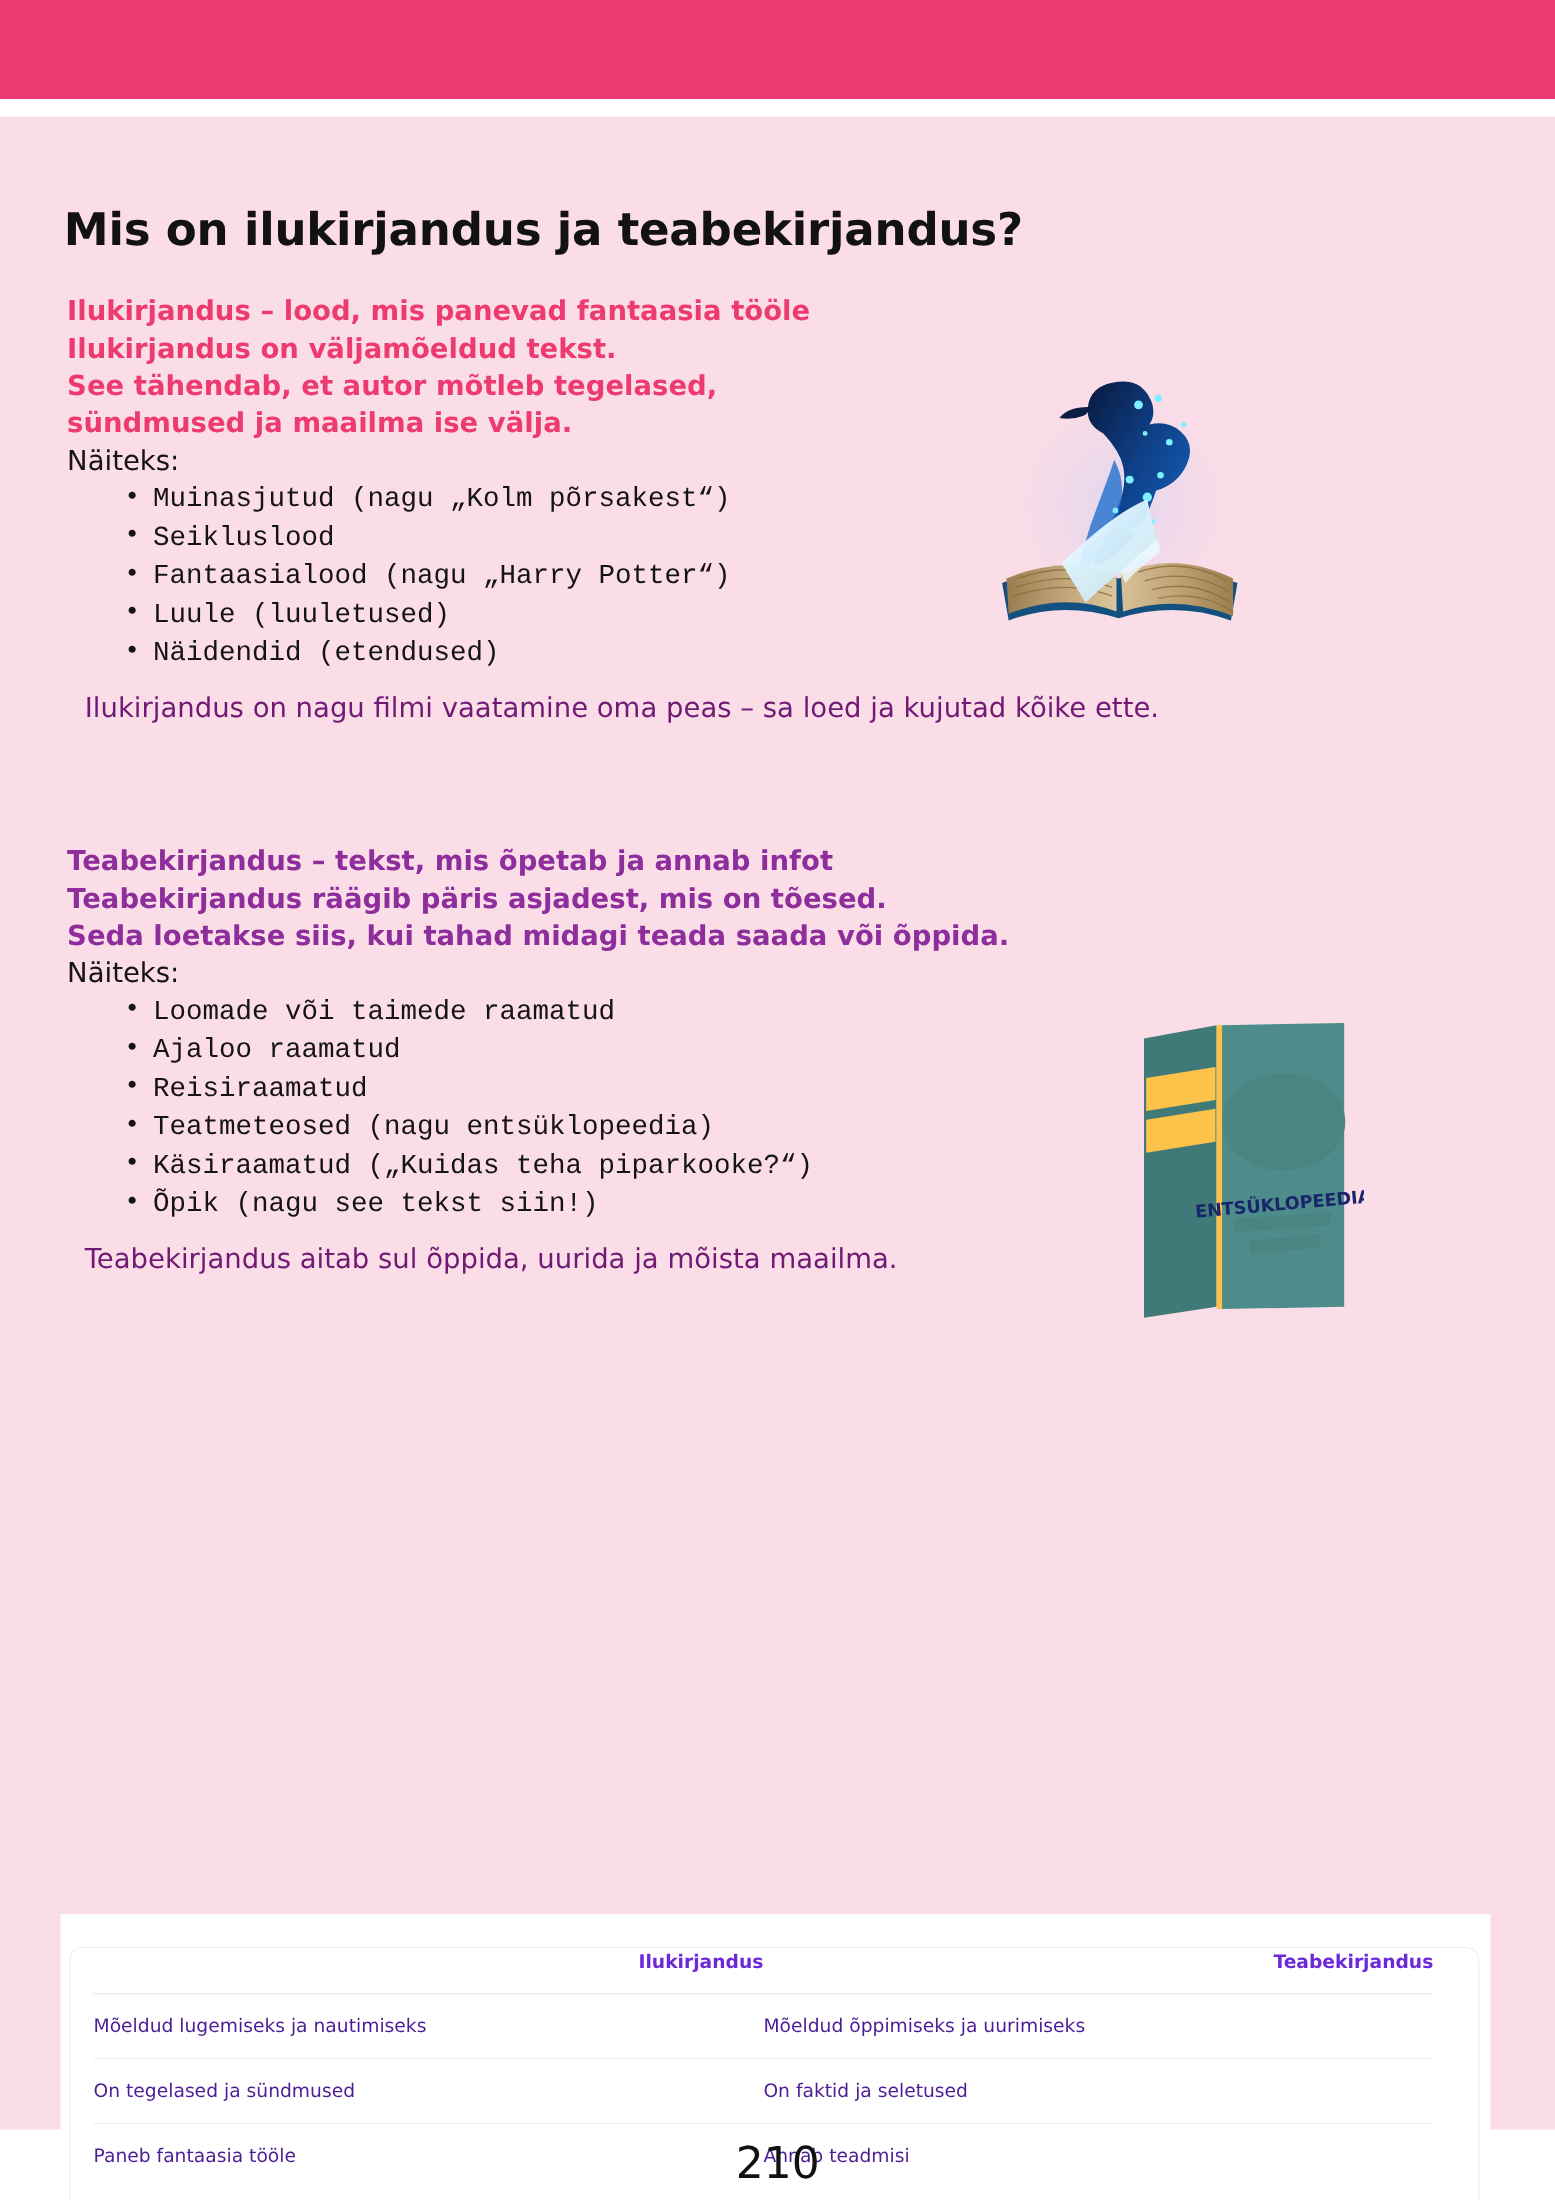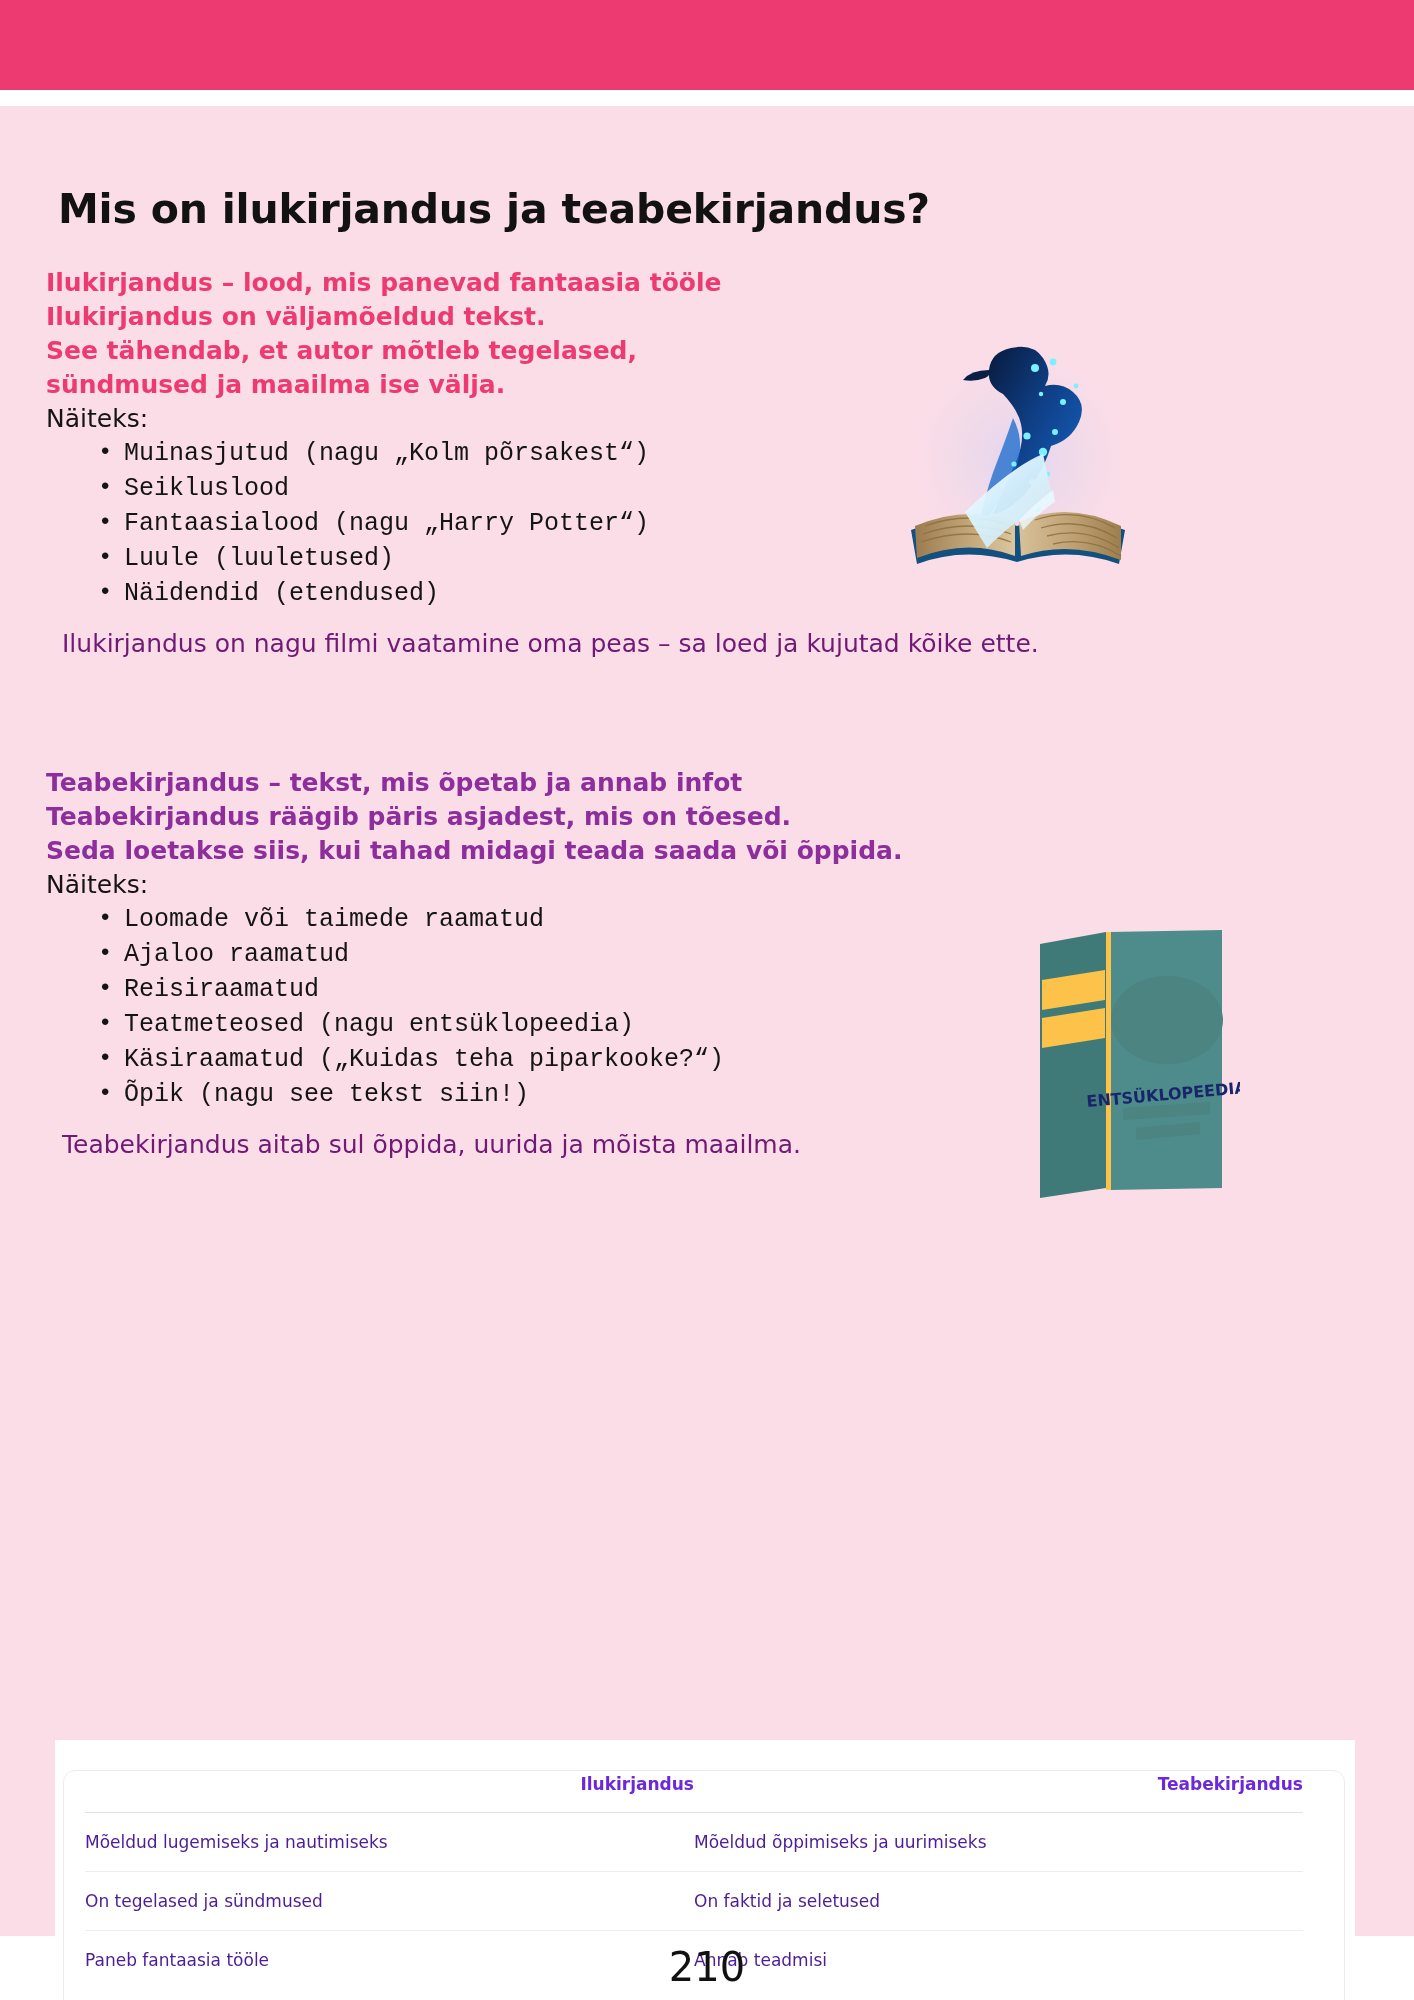--- a/index.html
+++ b/index.html
@@ -54,21 +54,21 @@
     font-size: 41px;
     font-weight: 700;
     color: #121212;
     letter-spacing: -0.2px;
     white-space: nowrap;
   }
 
   
   .block {
     position: absolute;
-    left: 46px;
+    left: 61px;
   }
   .block.fiction { top: 160px; width: 860px; }
   .block.nonfiction { top: 660px; width: 1050px; }
 
   .lead {
     font-weight: bold;
     font-size: 25px;
     line-height: 34px;
     margin: 0;
   }

